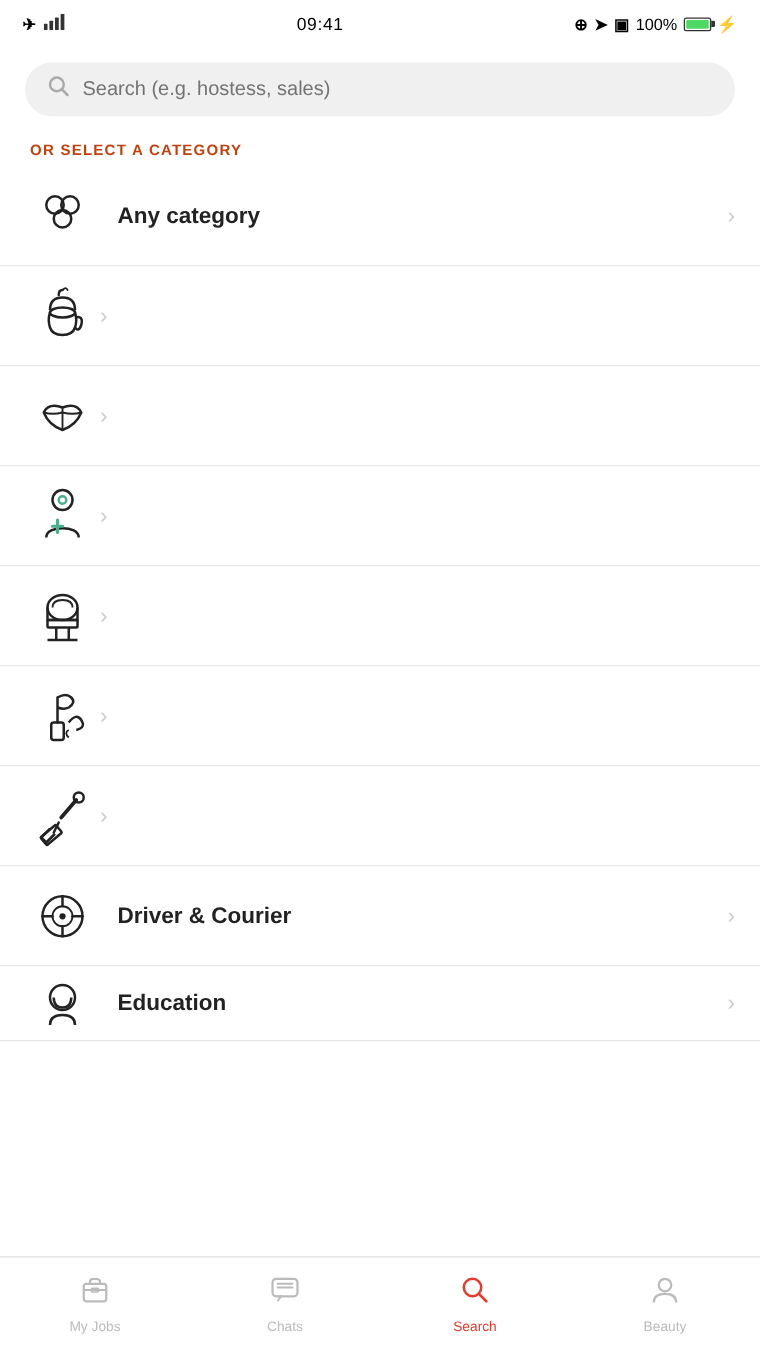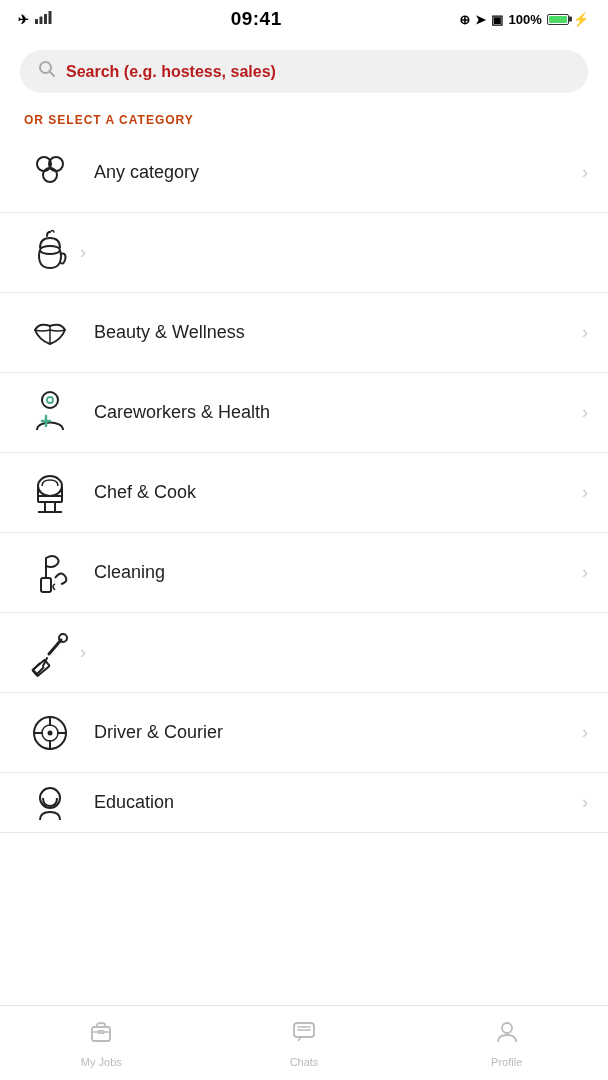--- a/index.html
+++ b/index.html
@@ -22,22 +22,22 @@
       background: #fff;
     }
     .status-left {
       display: flex;
       align-items: center;
       gap: 6px;
       font-size: 13px;
       font-weight: 600;
     }
     .status-center {
-      font-size: 19px;
-      font-weight: 700;
+      font-size: 14px;
+      font-weight: 400;
       letter-spacing: 0.5px;
     }
     .status-right {
       display: flex;
       align-items: center;
       gap: 5px;
       font-size: 12px;
       font-weight: 600;
     }
     .battery-icon {
@@ -85,22 +85,22 @@
       border-radius: 25px;
       padding: 10px 18px;
       gap: 10px;
     }
     .search-bar-icon {
       color: #aaa;
       font-size: 17px;
     }
     .search-bar-placeholder {
       font-size: 16px;
-      color: #b91c1c;
-      font-weight: 700;
+      color: #737373;
+      font-weight: 400;
     }
 
     
     .category-label {
       padding: 8px 24px 6px 24px;
       font-size: 12px;
       font-weight: 700;
       color: #c2410c;
       letter-spacing: 1px;
       text-transform: uppercase;
@@ -128,21 +128,21 @@
       justify-content: center;
       flex-shrink: 0;
     }
     .category-icon svg {
       width: 50px;
       height: 50px;
     }
     .category-name {
       flex: 1;
       font-size: 18px;
-      font-weight: 400;
+      font-weight: 700;
       color: #222;
       margin-left: 14px;
     }
     .category-chevron {
       color: #ccc;
       font-size: 18px;
       font-weight: 300;
     }
 
     
@@ -208,21 +208,21 @@
         <rect x="9" y="3" width="3" height="10" rx="0.5" fill="#333"></rect>
         <rect x="13.5" y="0" width="3" height="13" rx="0.5" fill="#333"></rect>
       </svg>
     </span>
   </div>
   <div class="status-center">09:41</div>
   <div class="status-right">
     <span style="font-size:13px;">⊕</span>
     <span style="font-size:13px;">➤</span>
     <span style="font-size:13px;">▣</span>
-    <span style="font-size:13px;font-weight:700;text-align:right;">100%</span>
+    <span style="font-size:13px;font-weight:400;text-align:right;">100%</span>
     <span class="battery-icon">
       <span class="battery-body">
           <span class="battery-fill"></span>
         </span>
     </span>
     <span style="font-size:13px;color:#4CD964;">⚡</span>
   </div>
 </div>
 
 <div class="main-content">
@@ -270,63 +270,59 @@
     </li>
 
     <li class="category-item">
       <div class="category-icon">
         <svg viewBox="0 0 50 50" fill="none">
           <path d="M10 22 Q14 14 25 18 Q36 14 40 22 Q36 32 25 36 Q14 32 10 22Z" stroke="#222" stroke-width="2" fill="none"></path>
           <path d="M25 18 Q25 22 25 36" stroke="#222" stroke-width="1.5"></path>
           <path d="M10 22 Q17 24 25 22 Q33 24 40 22" stroke="#222" stroke-width="1.5"></path>
         </svg>
       </div>
-      <span class="category-name">Beauty &amp; Wellness</span>
       <span class="category-chevron">›</span>
     </li>
 
     <li class="category-item">
       <div class="category-icon">
         <svg viewBox="0 0 50 50" fill="none">
           <circle cx="25" cy="12" r="8" stroke="#222" stroke-width="2"></circle>
           <path d="M12 42 C12 32 38 32 38 42" stroke="#222" stroke-width="2" fill="none"></path>
           <circle cx="25" cy="12" r="3" stroke="#4CAF8C" stroke-width="2" fill="none"></circle>
           <path d="M21 28 L21 38 M17 33 L25 33" stroke="#4CAF8C" stroke-width="2.5" stroke-linecap="round"></path>
         </svg>
       </div>
-      <span class="category-name">Careworkers &amp; Health</span>
       <span class="category-chevron">›</span>
     </li>
 
     <li class="category-item">
       <div class="category-icon">
         <svg viewBox="0 0 50 50" fill="none">
           <ellipse cx="25" cy="18" rx="12" ry="10" stroke="#222" stroke-width="2"></ellipse>
           <path d="M13 18 L13 28 L37 28 L37 18" stroke="#222" stroke-width="2"></path>
           <rect x="13" y="28" width="24" height="6" rx="1" stroke="#222" stroke-width="2"></rect>
           <path d="M20 34 L20 44 M30 34 L30 44" stroke="#222" stroke-width="2"></path>
           <path d="M13 44 L37 44" stroke="#222" stroke-width="2"></path>
           <path d="M17 18 Q17 12 25 12 Q33 12 33 18" stroke="#222" stroke-width="1.5" fill="none"></path>
         </svg>
       </div>
-      <span class="category-name">Chef &amp; Cook</span>
       <span class="category-chevron">›</span>
     </li>
 
     <li class="category-item">
       <div class="category-icon">
         <svg viewBox="0 0 50 50" fill="none">
           <rect x="16" y="30" width="10" height="14" rx="2" stroke="#222" stroke-width="2"></rect>
           <path d="M21 30 L21 10" stroke="#222" stroke-width="2" stroke-linecap="round"></path>
           <path d="M21 10 Q28 6 32 10 Q36 14 30 18 Q26 20 21 18" stroke="#222" stroke-width="2" fill="none"></path>
           <path d="M30 30 Q36 22 40 28 Q44 34 36 36" stroke="#222" stroke-width="2" fill="none"></path>
           <path d="M30 36 Q26 38 30 42" stroke="#222" stroke-width="1.5" fill="none"></path>
         </svg>
       </div>
-      <span class="category-name">Cleaning</span>
       <span class="category-chevron">›</span>
     </li>
 
     <li class="category-item">
       <div class="category-icon">
         <svg viewBox="0 0 50 50" fill="none">
           <rect x="8" y="36" width="16" height="8" rx="1" stroke="#222" stroke-width="2" transform="rotate(-40 16 40)"></rect>
           <path d="M24 26 L36 12" stroke="#222" stroke-width="3" stroke-linecap="round"></path>
           <circle cx="38" cy="10" r="4" stroke="#222" stroke-width="2"></circle>
           <path d="M22 30 L18 38" stroke="#222" stroke-width="2" stroke-linecap="round"></path>
@@ -386,24 +382,33 @@
       <svg width="26" height="26" viewBox="0 0 26 26" fill="none">
         <rect x="3" y="4" width="20" height="14" rx="3" stroke="#bbb" stroke-width="1.8"></rect>
         <path d="M7 22 L10 18 L7 18" stroke="#bbb" stroke-width="1.5" stroke-linejoin="round" fill="none"></path>
         <path d="M7 11 L19 11" stroke="#bbb" stroke-width="1.5" stroke-linecap="round"></path>
         <path d="M7 8 L19 8" stroke="#bbb" stroke-width="1.5" stroke-linecap="round"></path>
       </svg>
     </span>
     <span class="tab-label">Chats</span>
   </div>
 
+  <div class="tab-item">
+    <span class="tab-icon active">
+      <svg width="26" height="26" viewBox="0 0 26 26" fill="none">
+        <circle cx="11" cy="11" r="7" stroke="#e8392d" stroke-width="2"></circle>
+        <line x1="16.5" y1="16.5" x2="22" y2="22" stroke="#e8392d" stroke-width="2.2" stroke-linecap="round"></line>
+      </svg>
+    </span>
+    <span class="tab-label active">Search</span>
+  </div>
 
   <div class="tab-item">
     <span class="tab-icon">
       <svg width="26" height="26" viewBox="0 0 26 26" fill="none">
         <circle cx="13" cy="9" r="5" stroke="#bbb" stroke-width="1.8"></circle>
         <path d="M4 23 Q4 16 13 16 Q22 16 22 23" stroke="#bbb" stroke-width="1.8" fill="none"></path>
       </svg>
     </span>
-    <span class="tab-label">Profile</span>
+    <span class="tab-label">Beauty</span>
   </div>
 
 </nav>
 
 </body></html>

